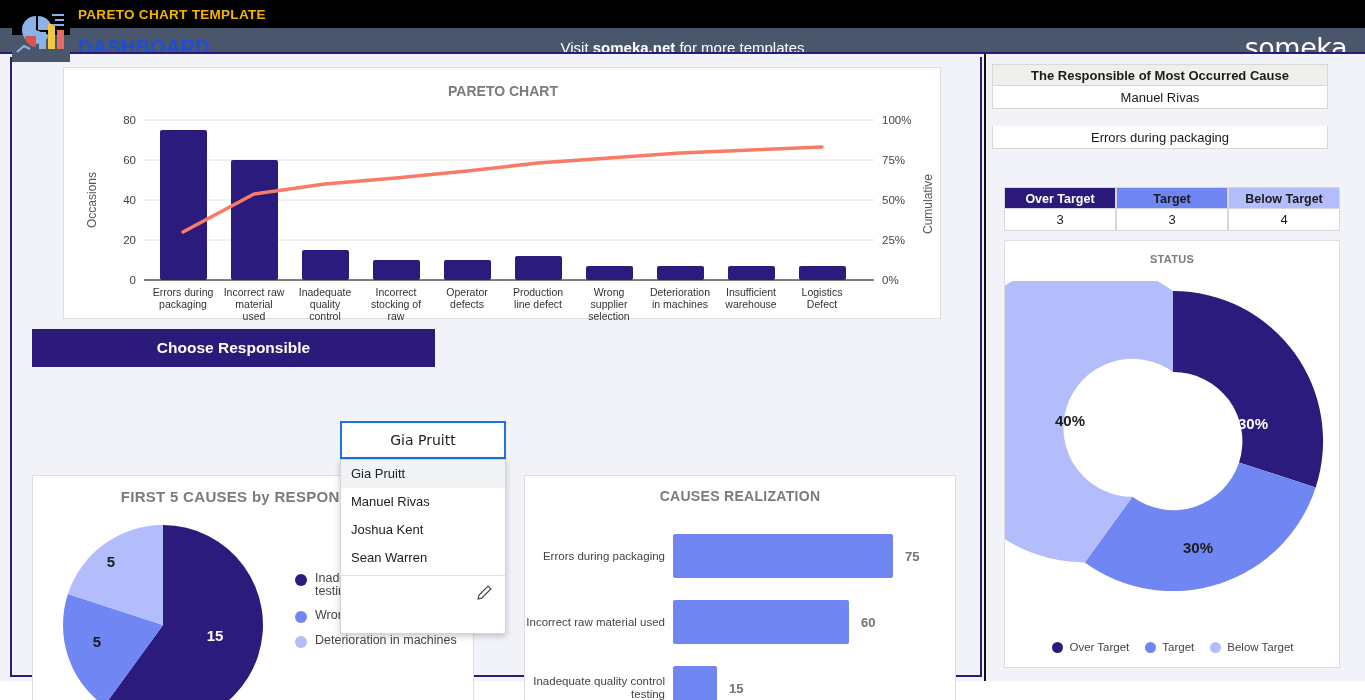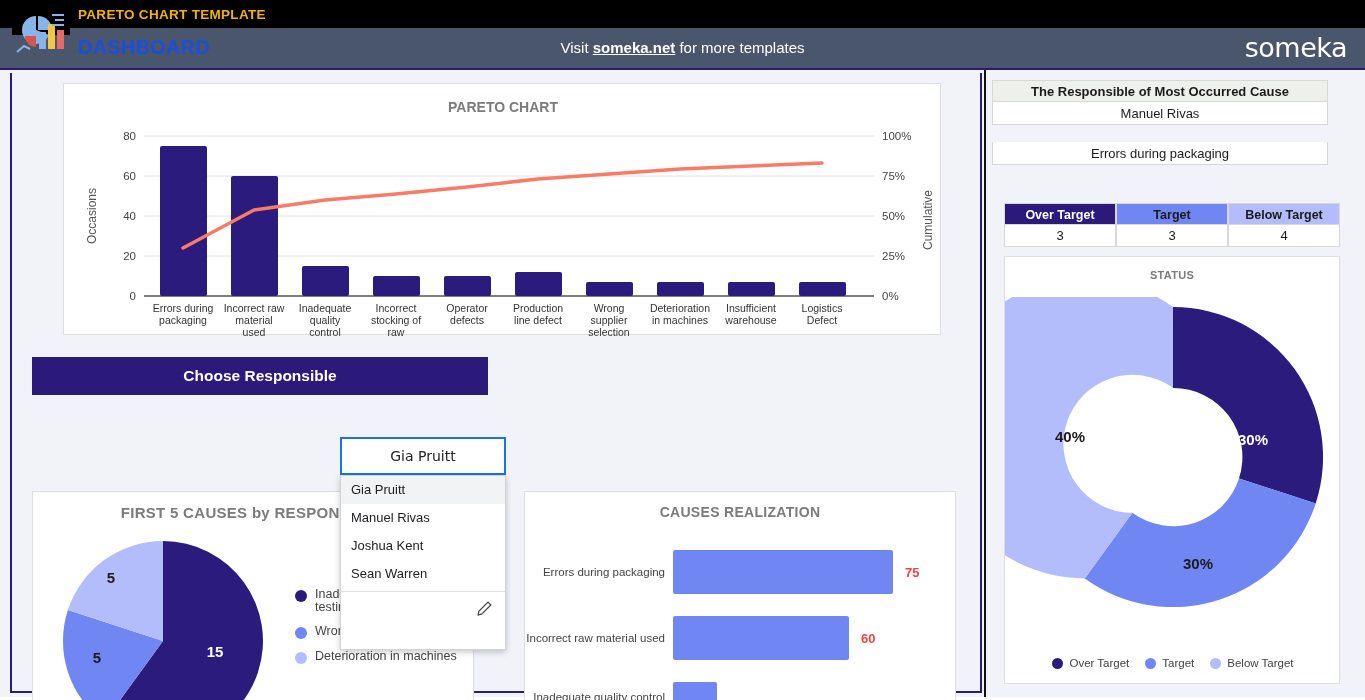--- a/index.html
+++ b/index.html
@@ -4,21 +4,21 @@
 <style>
   * { box-sizing: border-box; margin:0; padding:0; }
   html,body { width:1365px; height:700px; overflow:hidden; }
   body {
     font-family: "Liberation Sans", sans-serif;
     background:#ffffff;
     color:#333;
   }
 
   
-  .topbar { width:1365px; height:68px; position:relative; }
+  .topbar { width:1365px; height:52px; position:relative; }
   .topbar-black { position:absolute; left:0; top:0; width:1365px; height:28px; background:#000000; }
   .topbar-slate { position:absolute; left:0; top:28px; width:1365px; height:40px; background:#4a566b; }
   .topbar-underline { position:absolute; left:0; top:68px; width:1365px; height:3px; background:#ffffff; }
 
   .logo-box { position:absolute; left:12px; top:8px; width:58px; height:54px; z-index:5; }
   .tpl-title {
     position:absolute; left:78px; top:5px; height:20px; line-height:20px;
     color:#f5b301; font-weight:bold; font-size:13.5px; letter-spacing:.3px;
     font-family:"Liberation Sans", sans-serif;
   }
@@ -50,21 +50,21 @@
 
   
   #pareto-card { position:absolute; left:20px; top:10px; width:878px; height:252px;margin-left:31px; }
   .chart-title { text-align:center; color:#7b7b7b; font-weight:bold; font-size:14px; padding-top:12px; letter-spacing:.3px; }
 
   .pareto-plot { position:absolute; left:0; top:0; width:878px; height:252px; }
 
   
   .band { position:absolute; background:#2b1a7a; color:#fff; font-weight:bold;
           display:flex; align-items:center; justify-content:center; font-size:15.5px; }
-  #choose-band { left:20px; top:284px; width:456px; height:38px; }
+  #choose-band { left:20px; top:272px; width:403px; height:38px; }
   #causes-band { left:502px; top:272px; width:452px; height:38px; }
   #causes-band .caret { position:absolute; right:14px; top:15px; width:0; height:0;
       border-left:5px solid transparent; border-right:5px solid transparent; border-top:6px solid #cfcfe8; }
 
   
   #resp-select {
     position:absolute; left:328px; top:364px; width:166px; height:38px;
     background:#ffffff; border:2px solid #1a73e8; z-index:60;
     display:flex; align-items:center; justify-content:center;
     font-size:14px; color:#222; font-family:"DejaVu Sans", sans-serif;
@@ -88,21 +88,21 @@
   .pie-legend .row { display:flex; align-items:flex-start; margin-bottom:11px; }
   .pie-legend .dot { width:12px; height:12px; border-radius:50%; margin-right:8px; flex:0 0 12px; margin-top:2px; }
   .pie-legend .ltxt { line-height:13px; max-width:150px; }
 
   
   #cr-card { position:absolute; left:512px; top:418px; width:432px; height:258px; }
   .cr-rows { position:absolute; left:0; top:52px; width:432px; }
   .cr-row { display:flex; align-items:center; height:56px; margin-bottom:10px; }
   .cr-label { width:148px; text-align:right; padding-right:8px; font-size:11.5px; color:#444; line-height:13px; }
   .cr-bar { background:#7086f2; height:44px; border-radius:2px; }
-  .cr-val { font-size:13px; font-weight:bold; color:#ef4444; margin-left:12px; }
+  .cr-val { font-size:13px; font-weight:bold; color:#737373; margin-left:12px; }
 
   
   .kv-block { position:absolute; width:336px; left:4px; }
   .kv-head { background:#eef0ec; border:1px solid #d8d8d8; height:22px; line-height:22px;
              text-align:center; font-weight:bold; font-size:13px; color:#1b1b1b; }
   .kv-val  { background:#ffffff; border:1px solid #d8d8d8; border-top:none; height:23px; line-height:23px;
              text-align:center; font-size:13px; color:#1b1b1b; }
   #blk-resp { top:10px; }
   #blk-cause { top:72px; }
 

